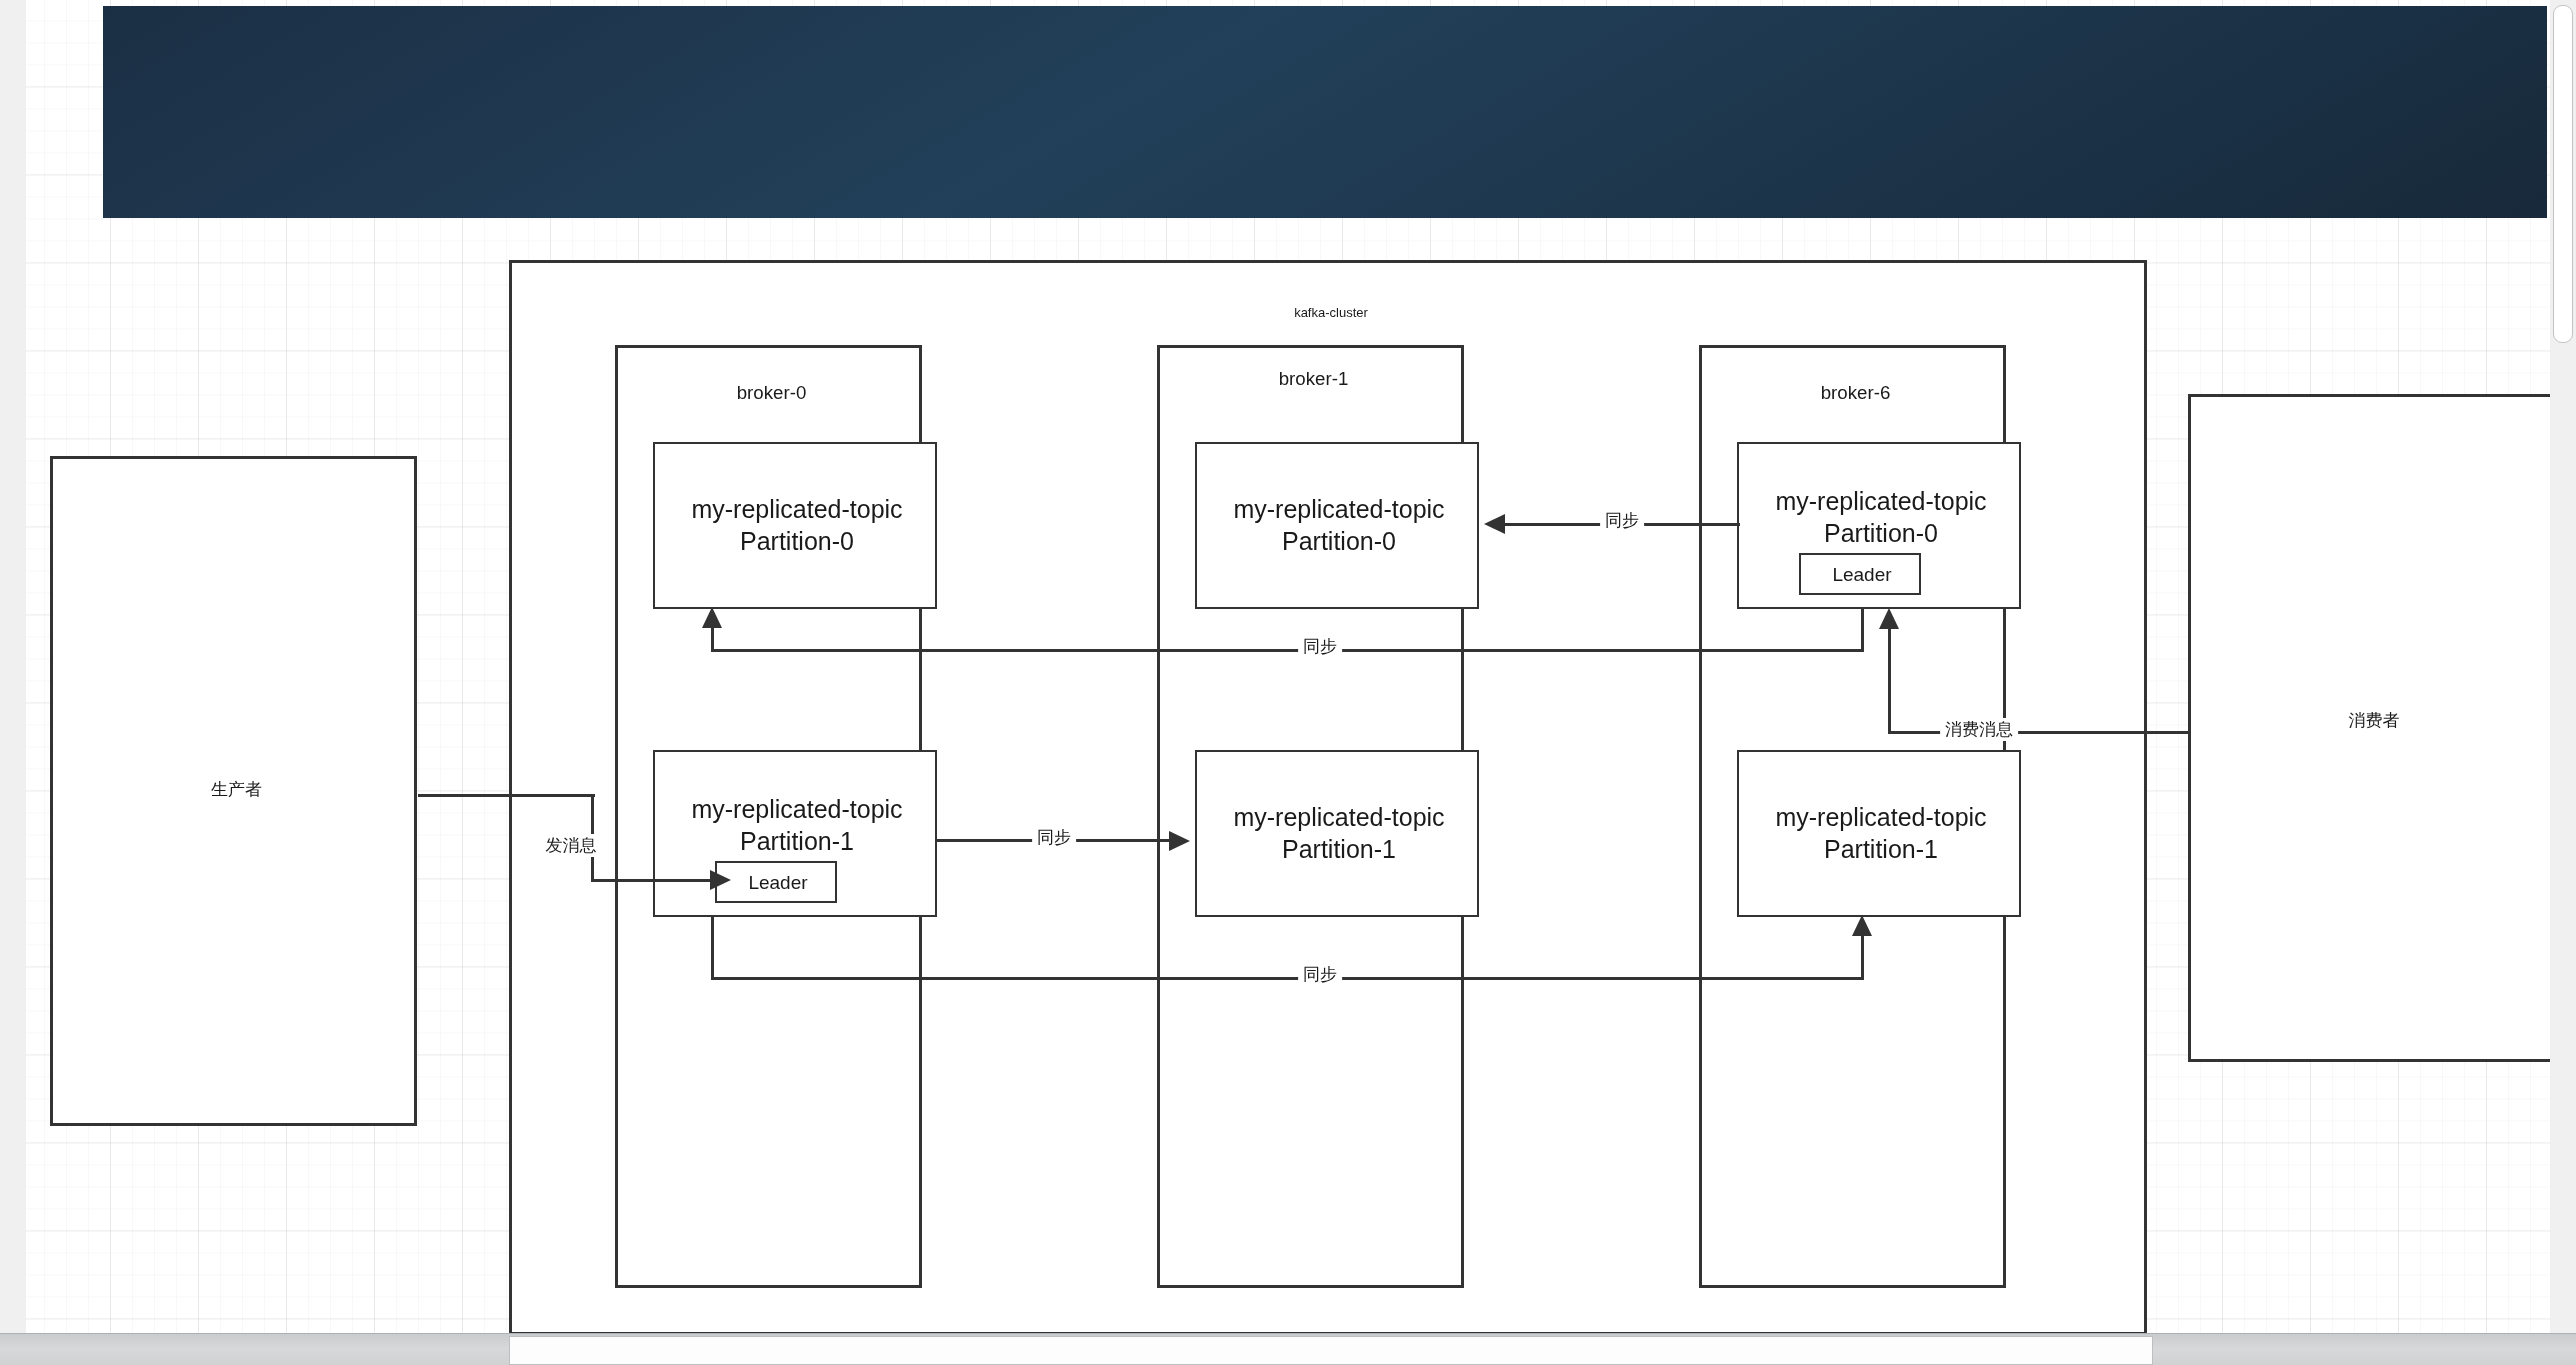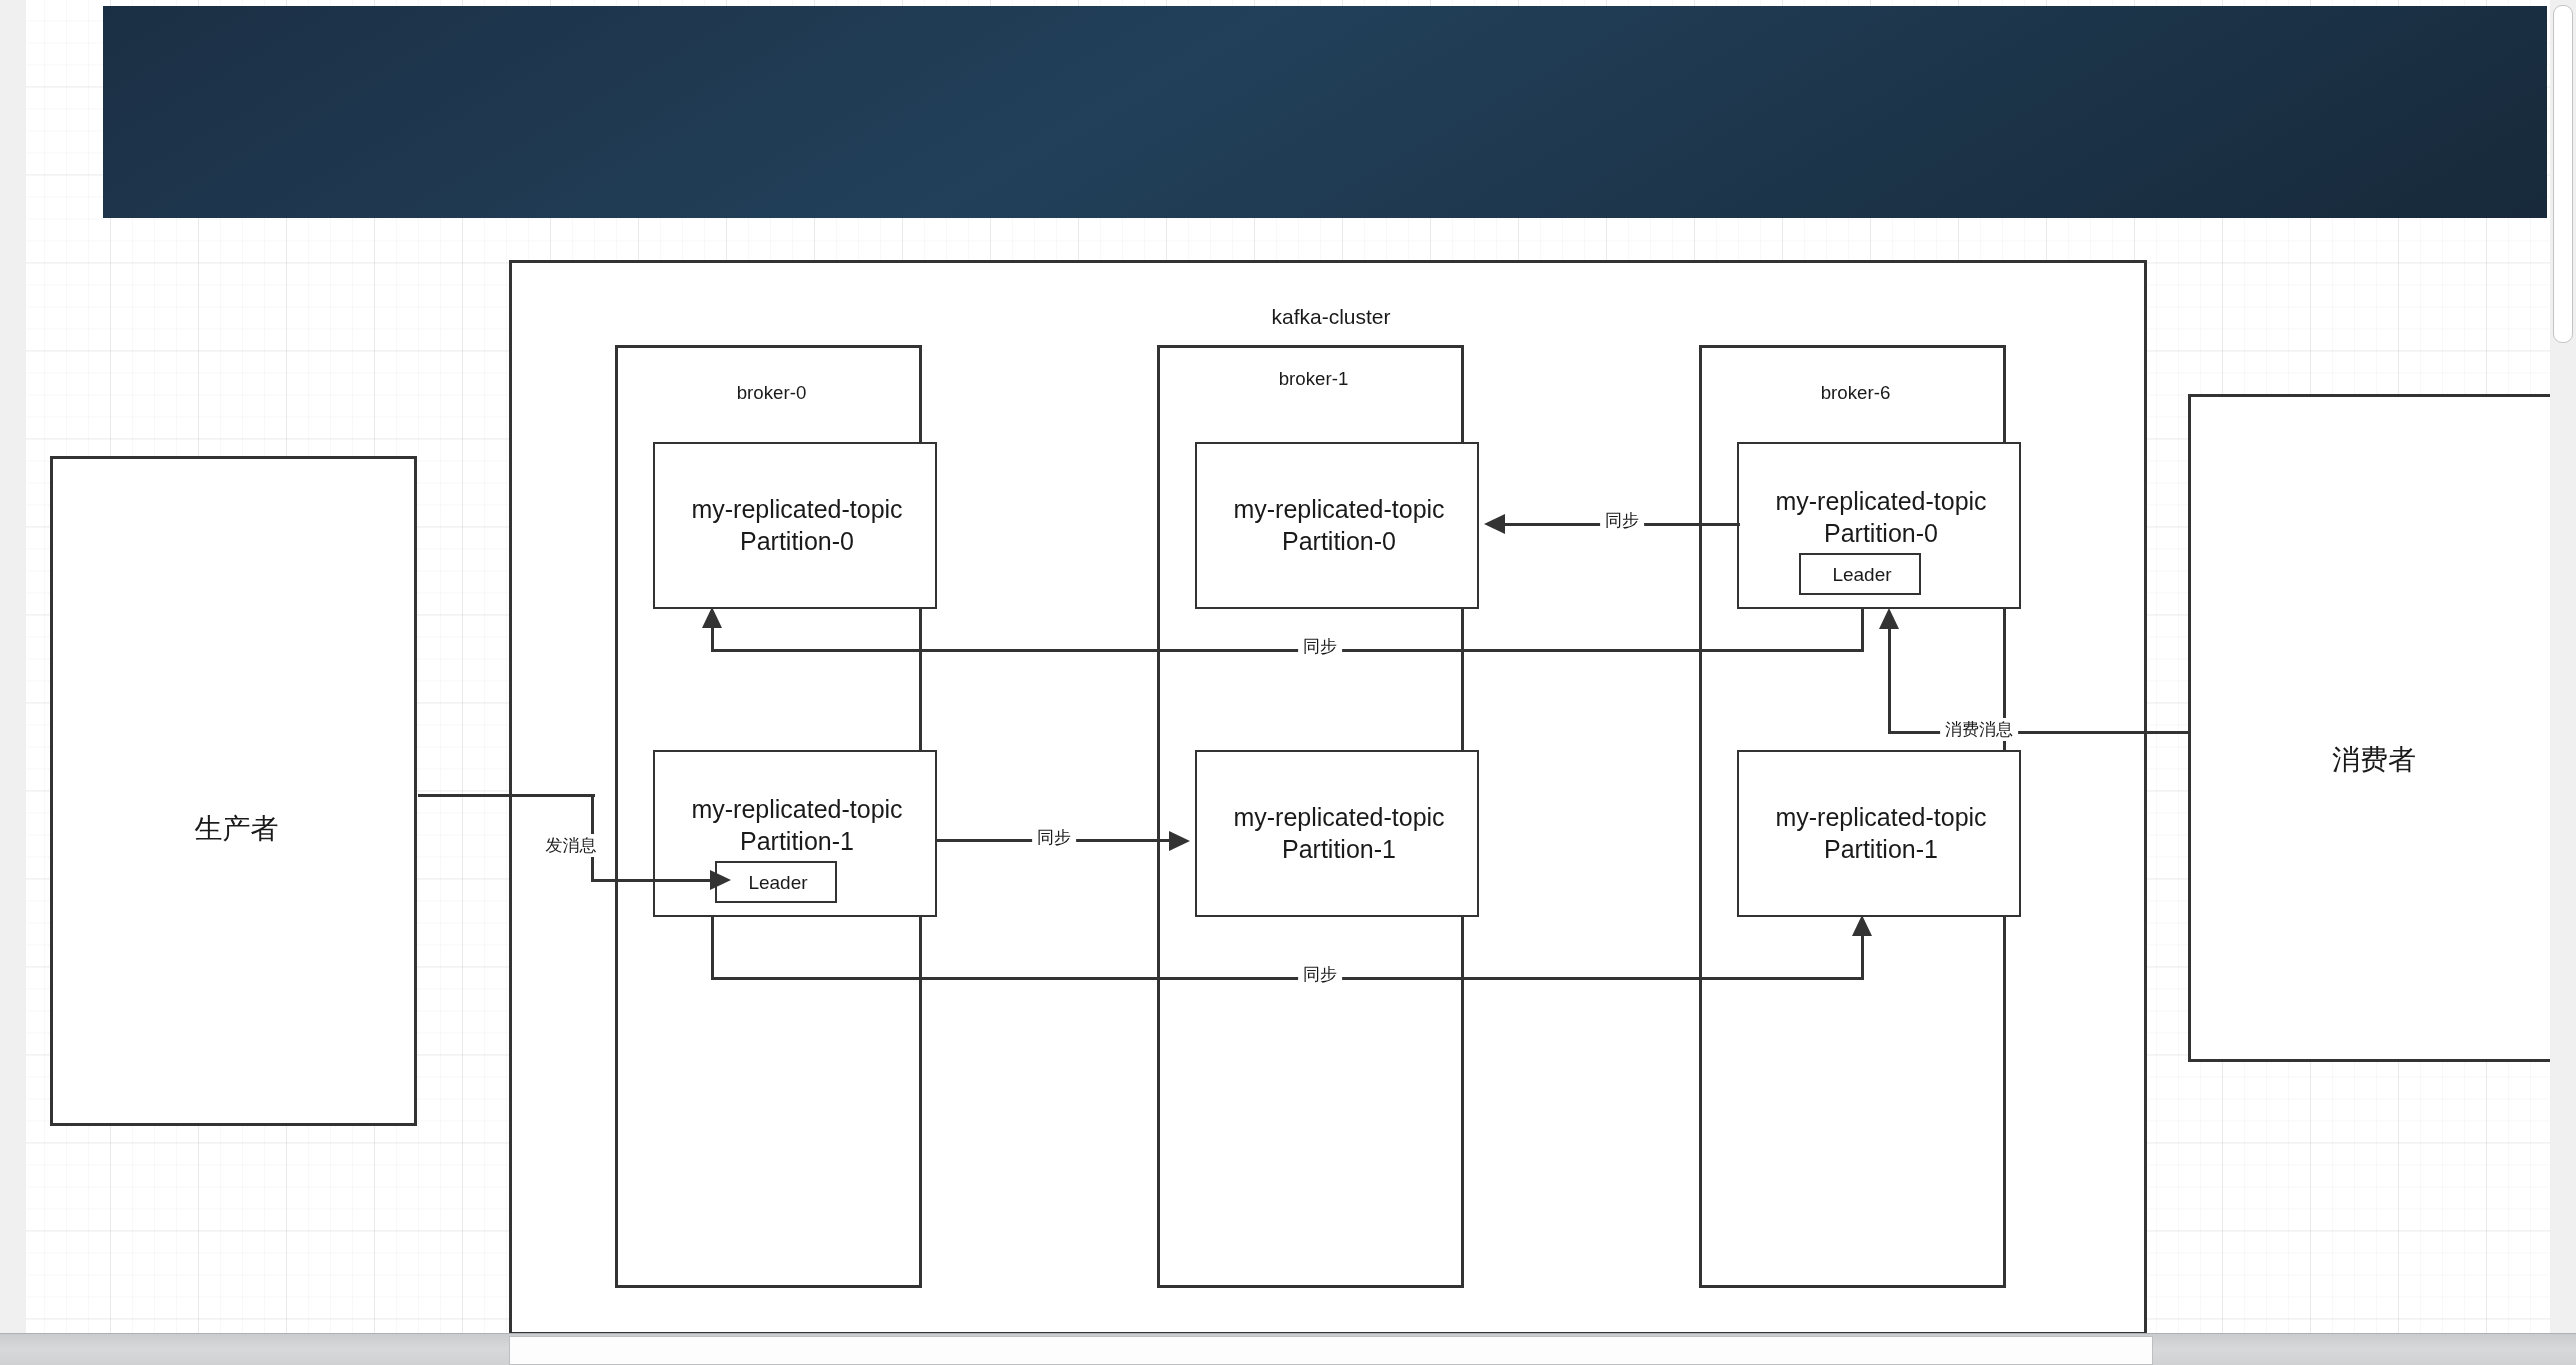--- a/index.html
+++ b/index.html
@@ -45,25 +45,25 @@
   .box{
     position:absolute;background:#ffffff;border:3.2px solid #333333;
     box-sizing:border-box;
   }
   .box-thin{ border-width:2.4px; }
   .lbl{
     position:absolute;color:#1a1a1a;text-align:center;
     font-family:"Liberation Sans","DejaVu Sans",sans-serif;
     white-space:nowrap;
   }
-  .lbl-cluster{ font-size:21px; }
+  .lbl-cluster{ font-size:13px; }
   .lbl-broker{ font-size:18.7px; }
   .lbl-part{ font-size:25px; line-height:32px; }
   .lbl-leader{ font-size:19px; }
-  .lbl-actor{ font-size:28px;margin-top:32px; }
+  .lbl-actor{ font-size:17px; }
   .lbl-edge{
     position:absolute;font-size:17px;color:#1a1a1a;background:#ffffff;
     padding:0 4.9px;white-space:nowrap;text-align:center;
   }
 
   .ln{ position:absolute;background:#333333; }
   .ln-h{ height:3.2px; }
   .ln-v{ width:3.2px; }
 
   .arrowhead{ position:absolute;width:0;height:0; }

